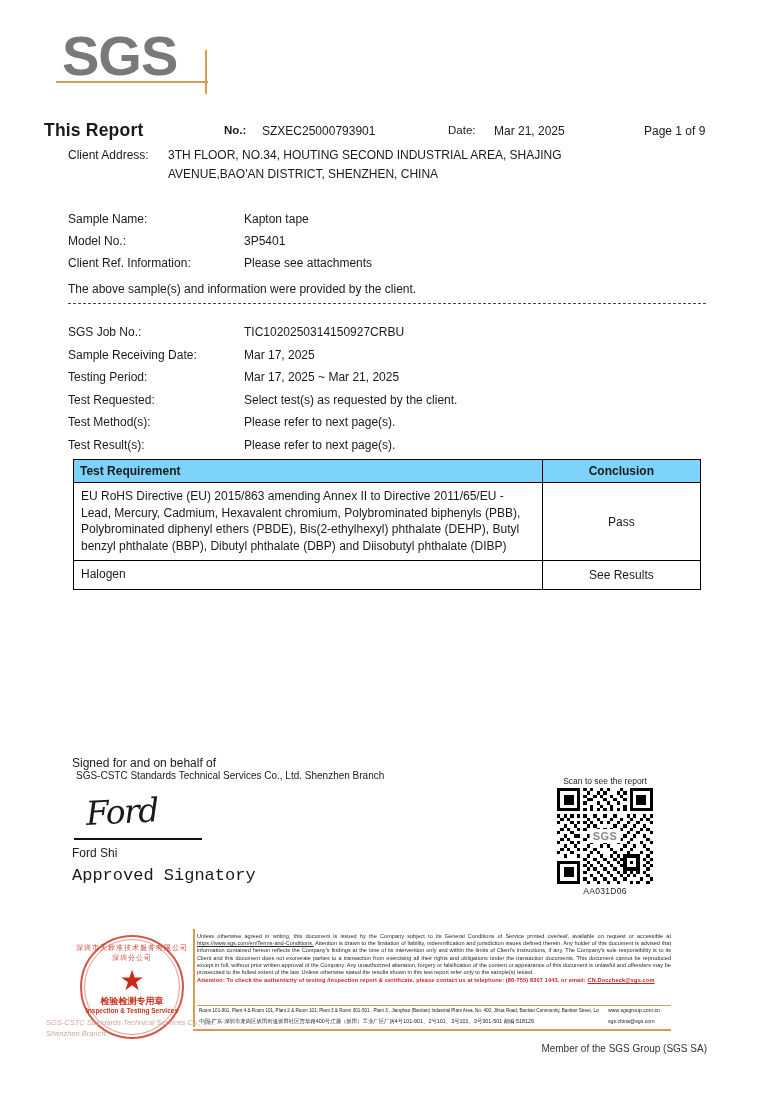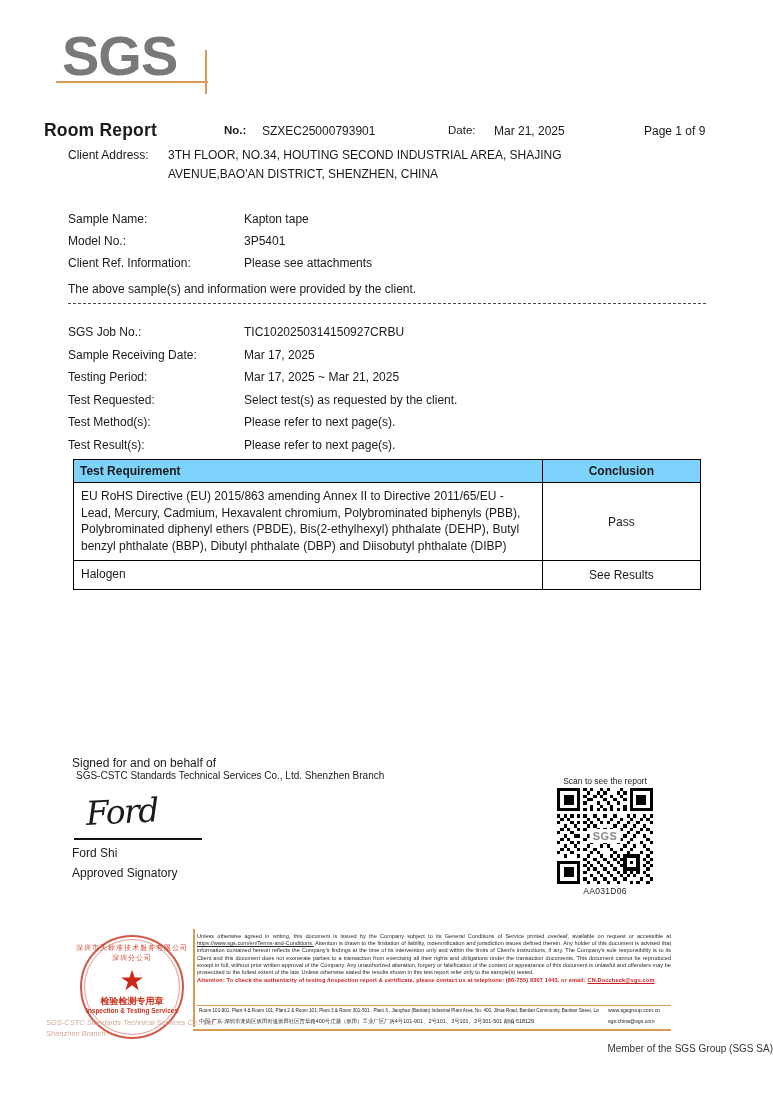--- a/index.html
+++ b/index.html
@@ -235,21 +235,21 @@
     display: inline-block;
   }
   .sig-rule {
     width: 128px;
     height: 1.5px;
     background: #111;
     margin-top: 3px;
     margin-left: 2px;
   }
   .sig-name { font-size: 12px; margin-top: 6px; }
-  .sig-role { font-size: 12px; margin-top: 6px; }
+  .sig-role { font-size: 17px; margin-top: 6px; font-family: Liberation Mono, monospace; }
 
   
   .qr-block {
     position: absolute;
     left: 551px;
     top: 776px;
     width: 108px;
     text-align: center;
   }
   .qr-caption { font-size: 8.5px; color: #222; margin-bottom: 2px; }
@@ -435,36 +435,37 @@
     height: 1.5px;
     background: #d99a54;
   }
 
   .member-line {
     position: absolute;
     left: 0;
     top: 1043px;
     width: 773px;
     text-align: right;
+    padding-right: 66px;
     font-size: 10px;
     color: #333;
     box-sizing: border-box;
   }
 </style>
 </head>
 <body>
 
 <div class="logo-block">
   <div class="logo-text">SGS</div>
   <div class="logo-rule"></div>
   <div class="logo-tick"></div>
 </div>
 
 <div class="title-row">
-  <div class="report-title">Room Report</div>
+  <div class="report-title">This Report</div>
   <div class="lbl-no">No.:</div>
   <div class="val-no">SZXEC25000793901</div>
   <div class="lbl-date">Date:</div>
   <div class="val-date">Mar 21, 2025</div>
   <div class="val-page">Page 1 of 9</div>
 </div>
 
 <div class="client-block">
   <div class="kv-row">
     <span class="k">Client Address:</span>

